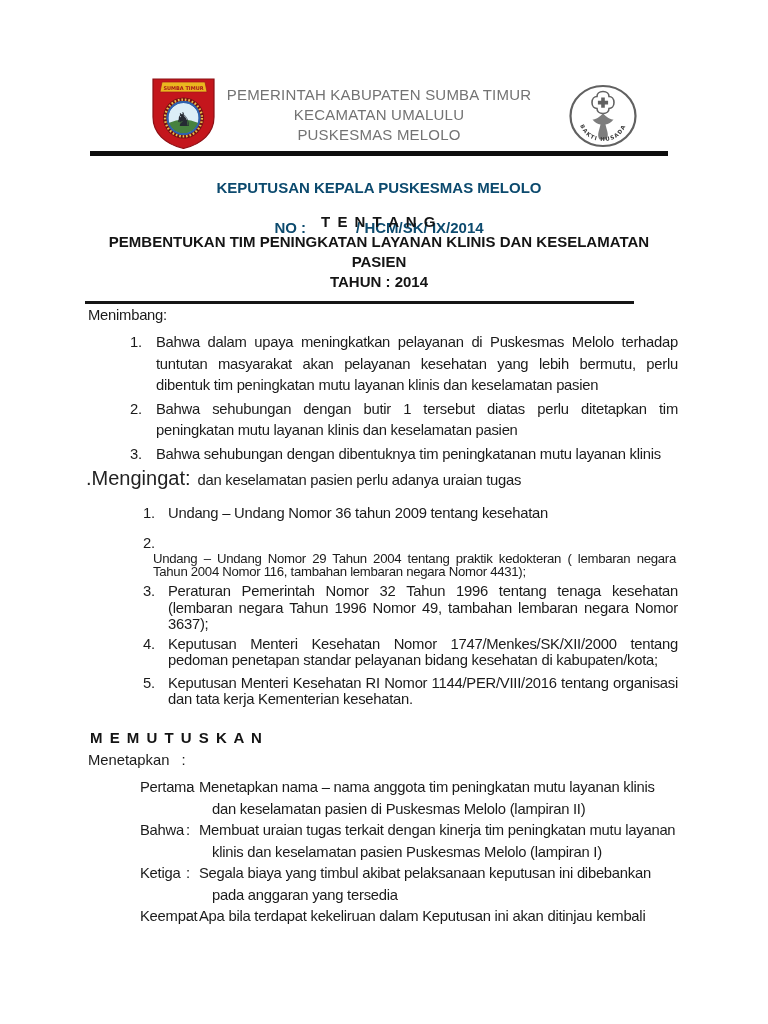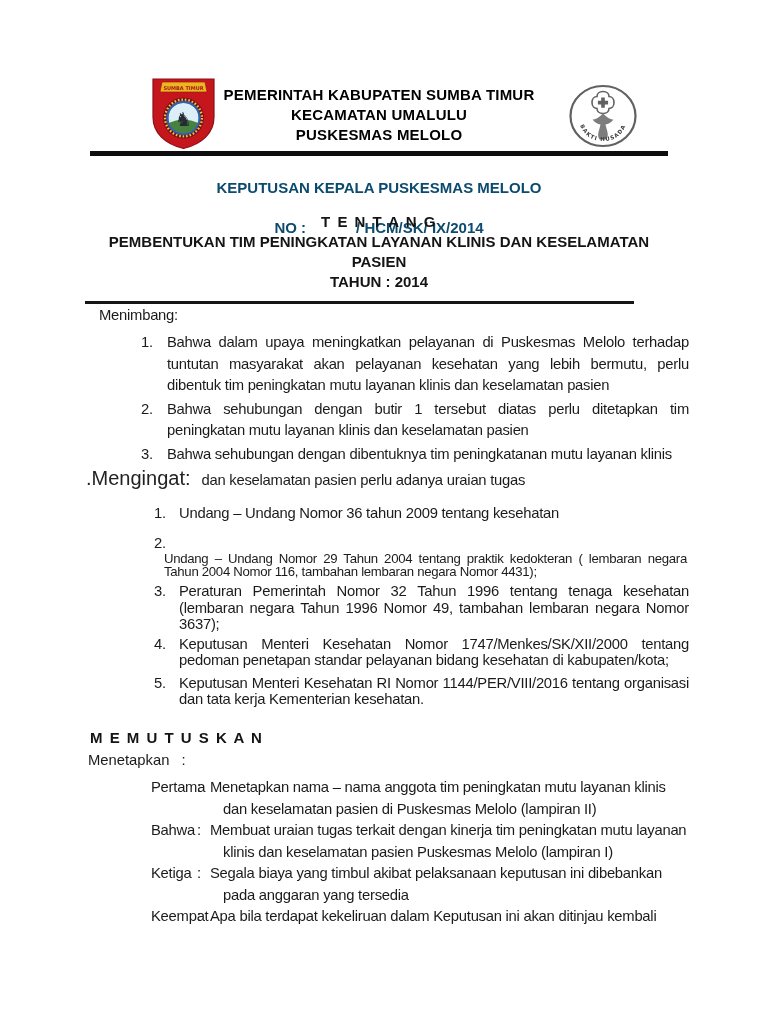--- a/index.html
+++ b/index.html
@@ -3,42 +3,42 @@
 <meta charset="utf-8">
 <style>
   html,body{margin:0;padding:0;background:#ffffff;}
   .page{
     position:relative;width:768px;height:1024px;background:#ffffff;overflow:hidden;
     font-family:"Liberation Sans","DejaVu Sans",sans-serif;color:#1b1b1b;
   }
   .abs{position:absolute;}
   
   .org-block{left:90px;top:85px;width:578px;text-align:center;
-    font-weight:bold;font-size:15px;line-height:20px;letter-spacing:.2px;color:#000000;}
+    font-weight:normal;font-size:15px;line-height:20px;letter-spacing:.2px;color:#737373;}
   .rule-thick{left:90px;top:151px;width:578px;height:5px;background:#0e0e0e;}
   .decree-block{left:90px;top:178px;width:578px;text-align:center;
     font-weight:bold;font-size:15px;line-height:19.5px;color:#0c4a6e;}
   .no-line{display:flex;justify-content:center;gap:6px;margin-top:20px;}
   .no-gap{display:inline-block;width:38px;}
   .tentang-block{left:90px;top:212px;width:578px;text-align:center;
     font-weight:bold;font-size:15px;line-height:20px;color:#141414;}
   .spread{letter-spacing:1.5px;}
   .rule-thin{left:85px;top:301px;width:549px;height:3px;background:#161616;}
   
-  .body-txt{font-size:14.8px;letter-spacing:-0.25px;color:#1b1b1b;margin-left:11px;}
+  .body-txt{font-size:14.8px;letter-spacing:-0.25px;color:#1b1b1b;}
   .menimbang-label{left:88px;top:307px;font-size:14.8px;}
   .list{display:block;}
   .li{display:flex;}
   .li .num{flex:none;}
   .li .li-text{flex:1;}
   .just{text-align:justify;}
   .menimbang-list{left:130px;top:332px;width:548px;line-height:21.5px;}
   .menimbang-list .num{width:26px;}
   .menimbang-list .li{margin-bottom:2px;}
-  .mengingat-head{left:86px;top:467px;display:flex;align-items:baseline;white-space:nowrap;}
+  .mengingat-head{left:86px;top:467px;display:flex;align-items:baseline;gap:7px;white-space:nowrap;}
   .mengingat-big{font-size:20px;color:#222;}
   .mengingat-list{left:143px;top:505px;width:535px;line-height:16.5px;}
   .mengingat-list .num{width:25px;}
   .mi-1{margin-bottom:13px;}
   .mi-2{display:block;margin-bottom:5px;}
   .mi-2 .num{display:block;width:auto;}
   .cond-text{margin-left:10px;margin-top:1px;width:523px;text-align:justify;
     font-size:13.2px;line-height:13px;letter-spacing:-0.3px;}
   .mi-3{margin-bottom:3px;}
   .mi-4{margin-bottom:6px;}

